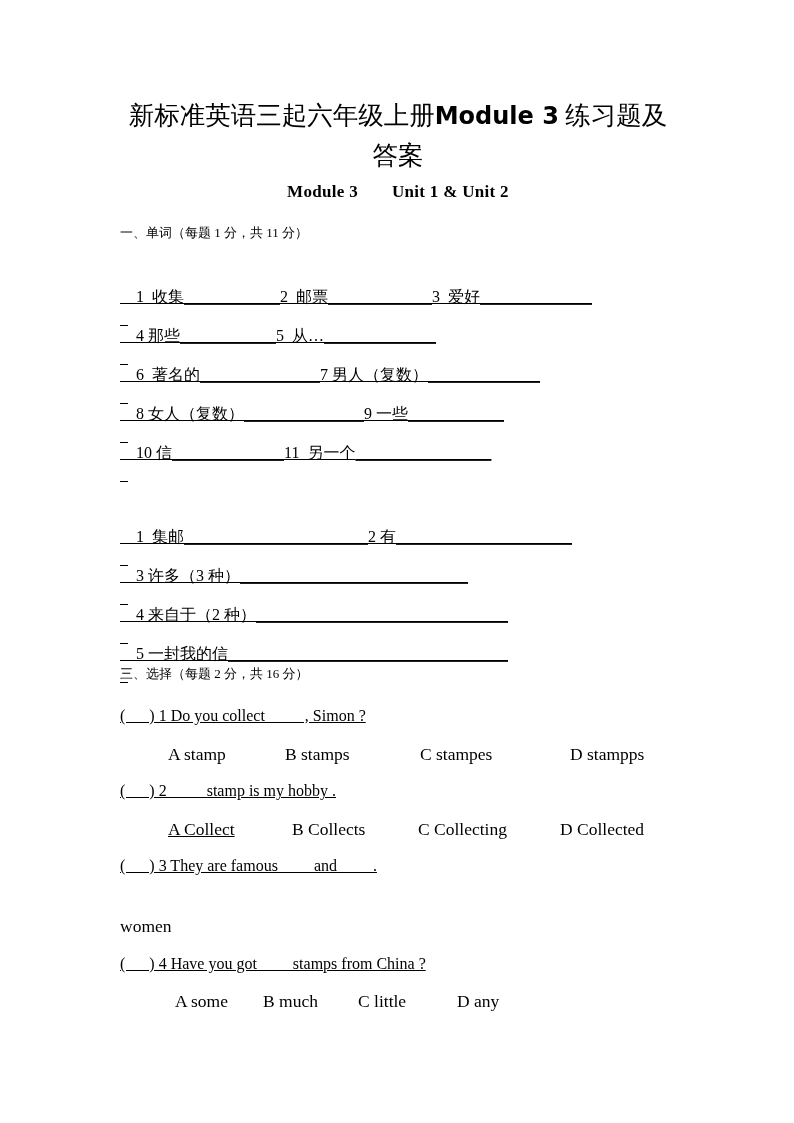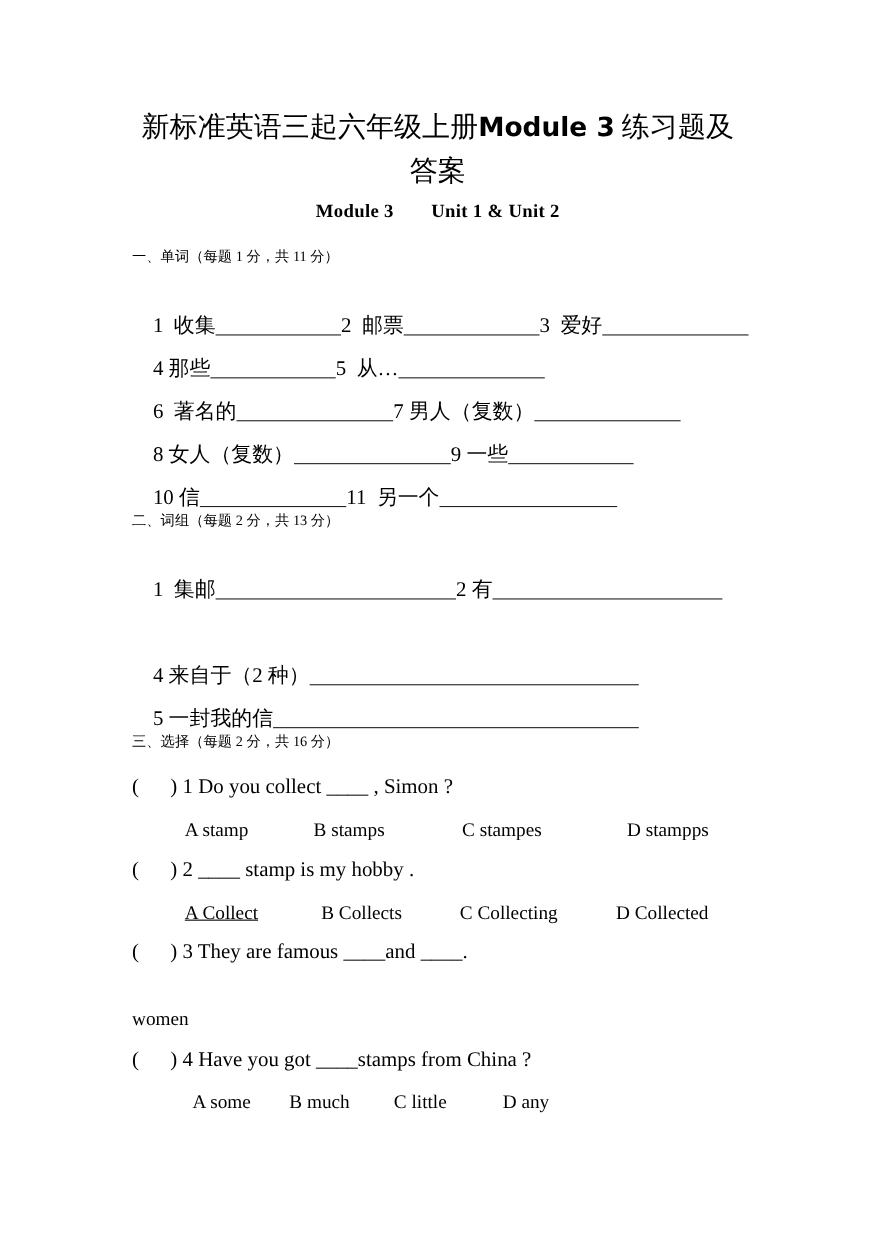--- a/index.html
+++ b/index.html
@@ -54,23 +54,24 @@
   }
   .doc-subtitle .gap {
     display: inline-block;
     width: 34px;
   }
 
   
   .line {
     position: absolute;
     left: 120px;
-    font-size: 19px;
+    font-size: 16px;
     white-space: pre;
     line-height: 22px;
+    text-decoration: underline;
   }
   .sec-head {
     position: absolute;
     left: 120px;
     font-size: 13px;
     white-space: pre;
     line-height: 22px;
   }
 
   
@@ -132,26 +133,28 @@
   </div>
 
   <div class="line" style="top:381px;">
     <span>8 女人（复数）</span><span class="ul">_______________</span><span>9 一些</span><span class="ul">____________</span>
   </div>
 
   <div class="line" style="top:420px;">
     <span>10 信</span><span class="ul">______________</span><span>11  另一个</span><span class="ul">_________________</span>
   </div>
 
-  <div class="sec-head" style="top:462px;">二、词组（每题 2 分，共 13 分）</div>
 
   <div class="line" style="top:504px;">
     <span>1  集邮</span><span class="ul">_______________________</span><span>2 有</span><span class="ul">______________________</span>
   </div>
 
+  <div class="line" style="top:543px;">
+    <span>3 许多（3 种）</span><span class="ul"> ____________________________</span>
+  </div>
 
   <div class="line" style="top:582px;">
     <span>4 来自于（2 种）</span><span class="ul"> _______________________________</span>
   </div>
 
   <div class="line" style="top:621px;">
     <span>5 一封我的信</span><span class="ul">___________________________________</span>
   </div>
 
   <div class="sec-head" style="top:663px;">三、选择（每题 2 分，共 16 分）</div>

